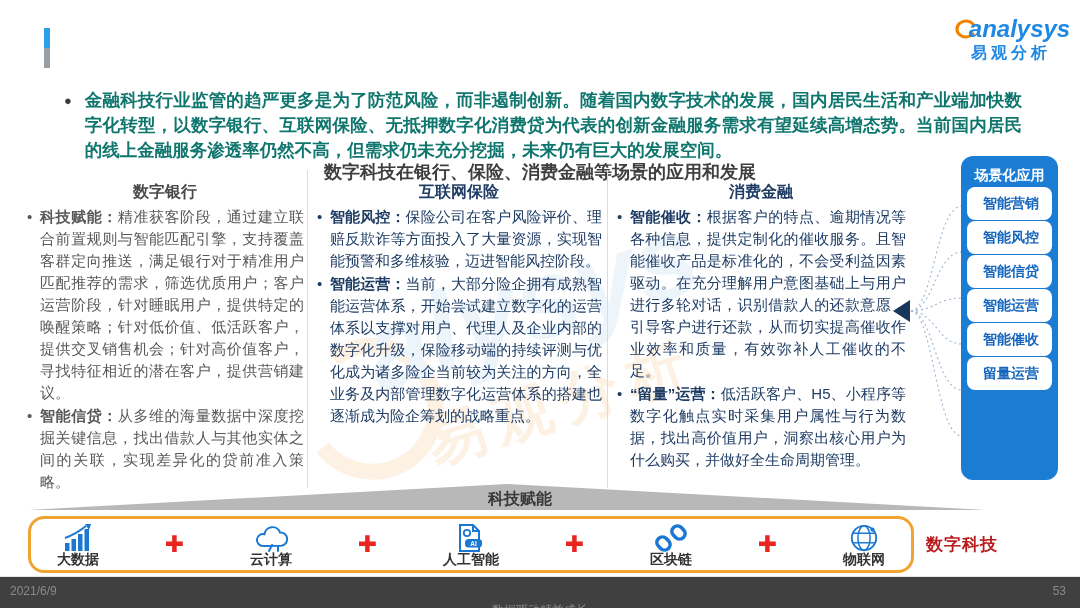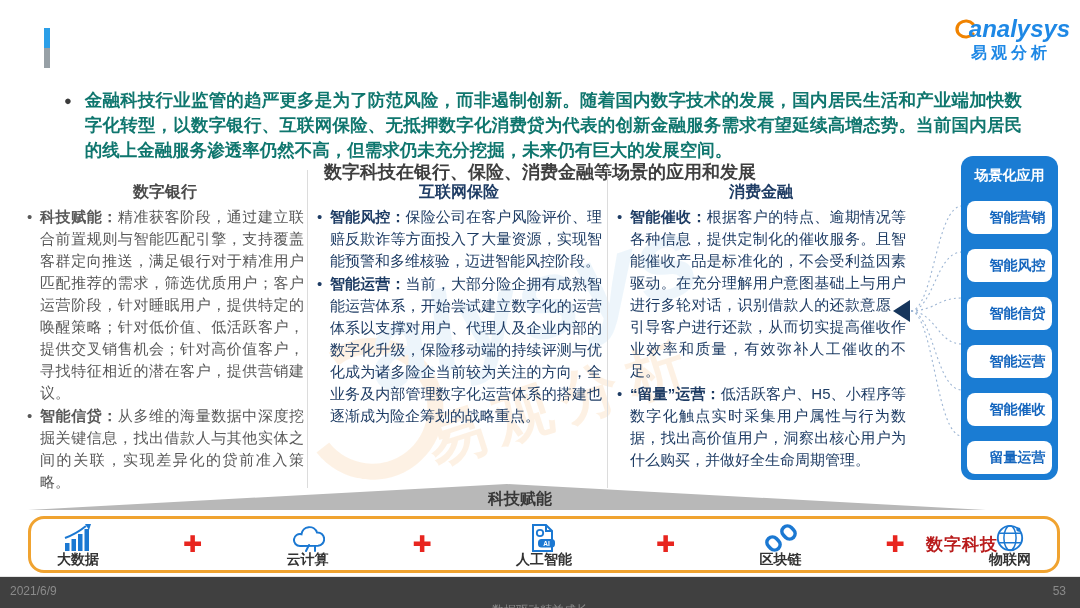--- a/index.html
+++ b/index.html
@@ -53,31 +53,31 @@
   
   .converge-arrow{position:absolute;left:893px;top:300px;width:0;height:0;
                   border-top:11px solid transparent;border-bottom:11px solid transparent;
                   border-right:17px solid #16365C;}
   .connectors{position:absolute;left:910px;top:168px;}
 
   
   .sidebar{position:absolute;left:961px;top:156px;width:97px;height:324px;background:#1A7CD3;
            border-radius:12px;box-sizing:border-box;padding:8px 6px 10px;display:flex;flex-direction:column;}
   .sb-title{color:#ffffff;font-weight:bold;font-size:14px;text-align:center;margin:3px 0 1px;}
-  .sb-btn{background:#ffffff;border-radius:8px;height:33px;line-height:33px;text-align:center;
-          color:#1566BE;font-weight:bold;font-size:14px;margin-top:15px;padding-left:16px;}
+  .sb-btn{background:#ffffff;border-radius:8px;height:33px;line-height:33px;text-align:left;
+          color:#1566BE;font-weight:bold;font-size:14px;margin-top:1px;padding-left:16px;}
 
   
   .band{position:absolute;left:28px;top:484px;width:958px;height:26px;background:#b8b8b8;
         clip-path:polygon(0 100%,50% 0,100% 100%);}
   .band-label{position:absolute;left:0;top:489px;width:1040px;text-align:center;
               font-size:16px;font-weight:bold;color:#383838;}
 
   
-  .tech-box{position:absolute;left:28px;top:516px;width:1032px;height:57px;border:3px solid #F0A330;
+  .tech-box{position:absolute;left:28px;top:516px;width:886px;height:57px;border:3px solid #F0A330;
             border-radius:16px;box-sizing:border-box;background:#ffffff;display:flex;align-items:center;
             justify-content:space-between;padding:0 26px;}
   .tech{display:flex;flex-direction:column;align-items:center;line-height:1;}
   .tech svg{display:block;}
   .t-label{font-size:14px;font-weight:bold;color:#333333;margin-top:-1px;}
   .plus{color:#E8251F;font-size:23px;font-weight:bold;line-height:1;}
   .digital-label{position:absolute;left:926px;top:533px;font-size:17px;font-weight:bold;color:#b91c1c;letter-spacing:1px;}
 
   
   .footer{position:absolute;left:0;bottom:0;width:1080px;height:31px;border-top:1px solid #e5e5e5;

